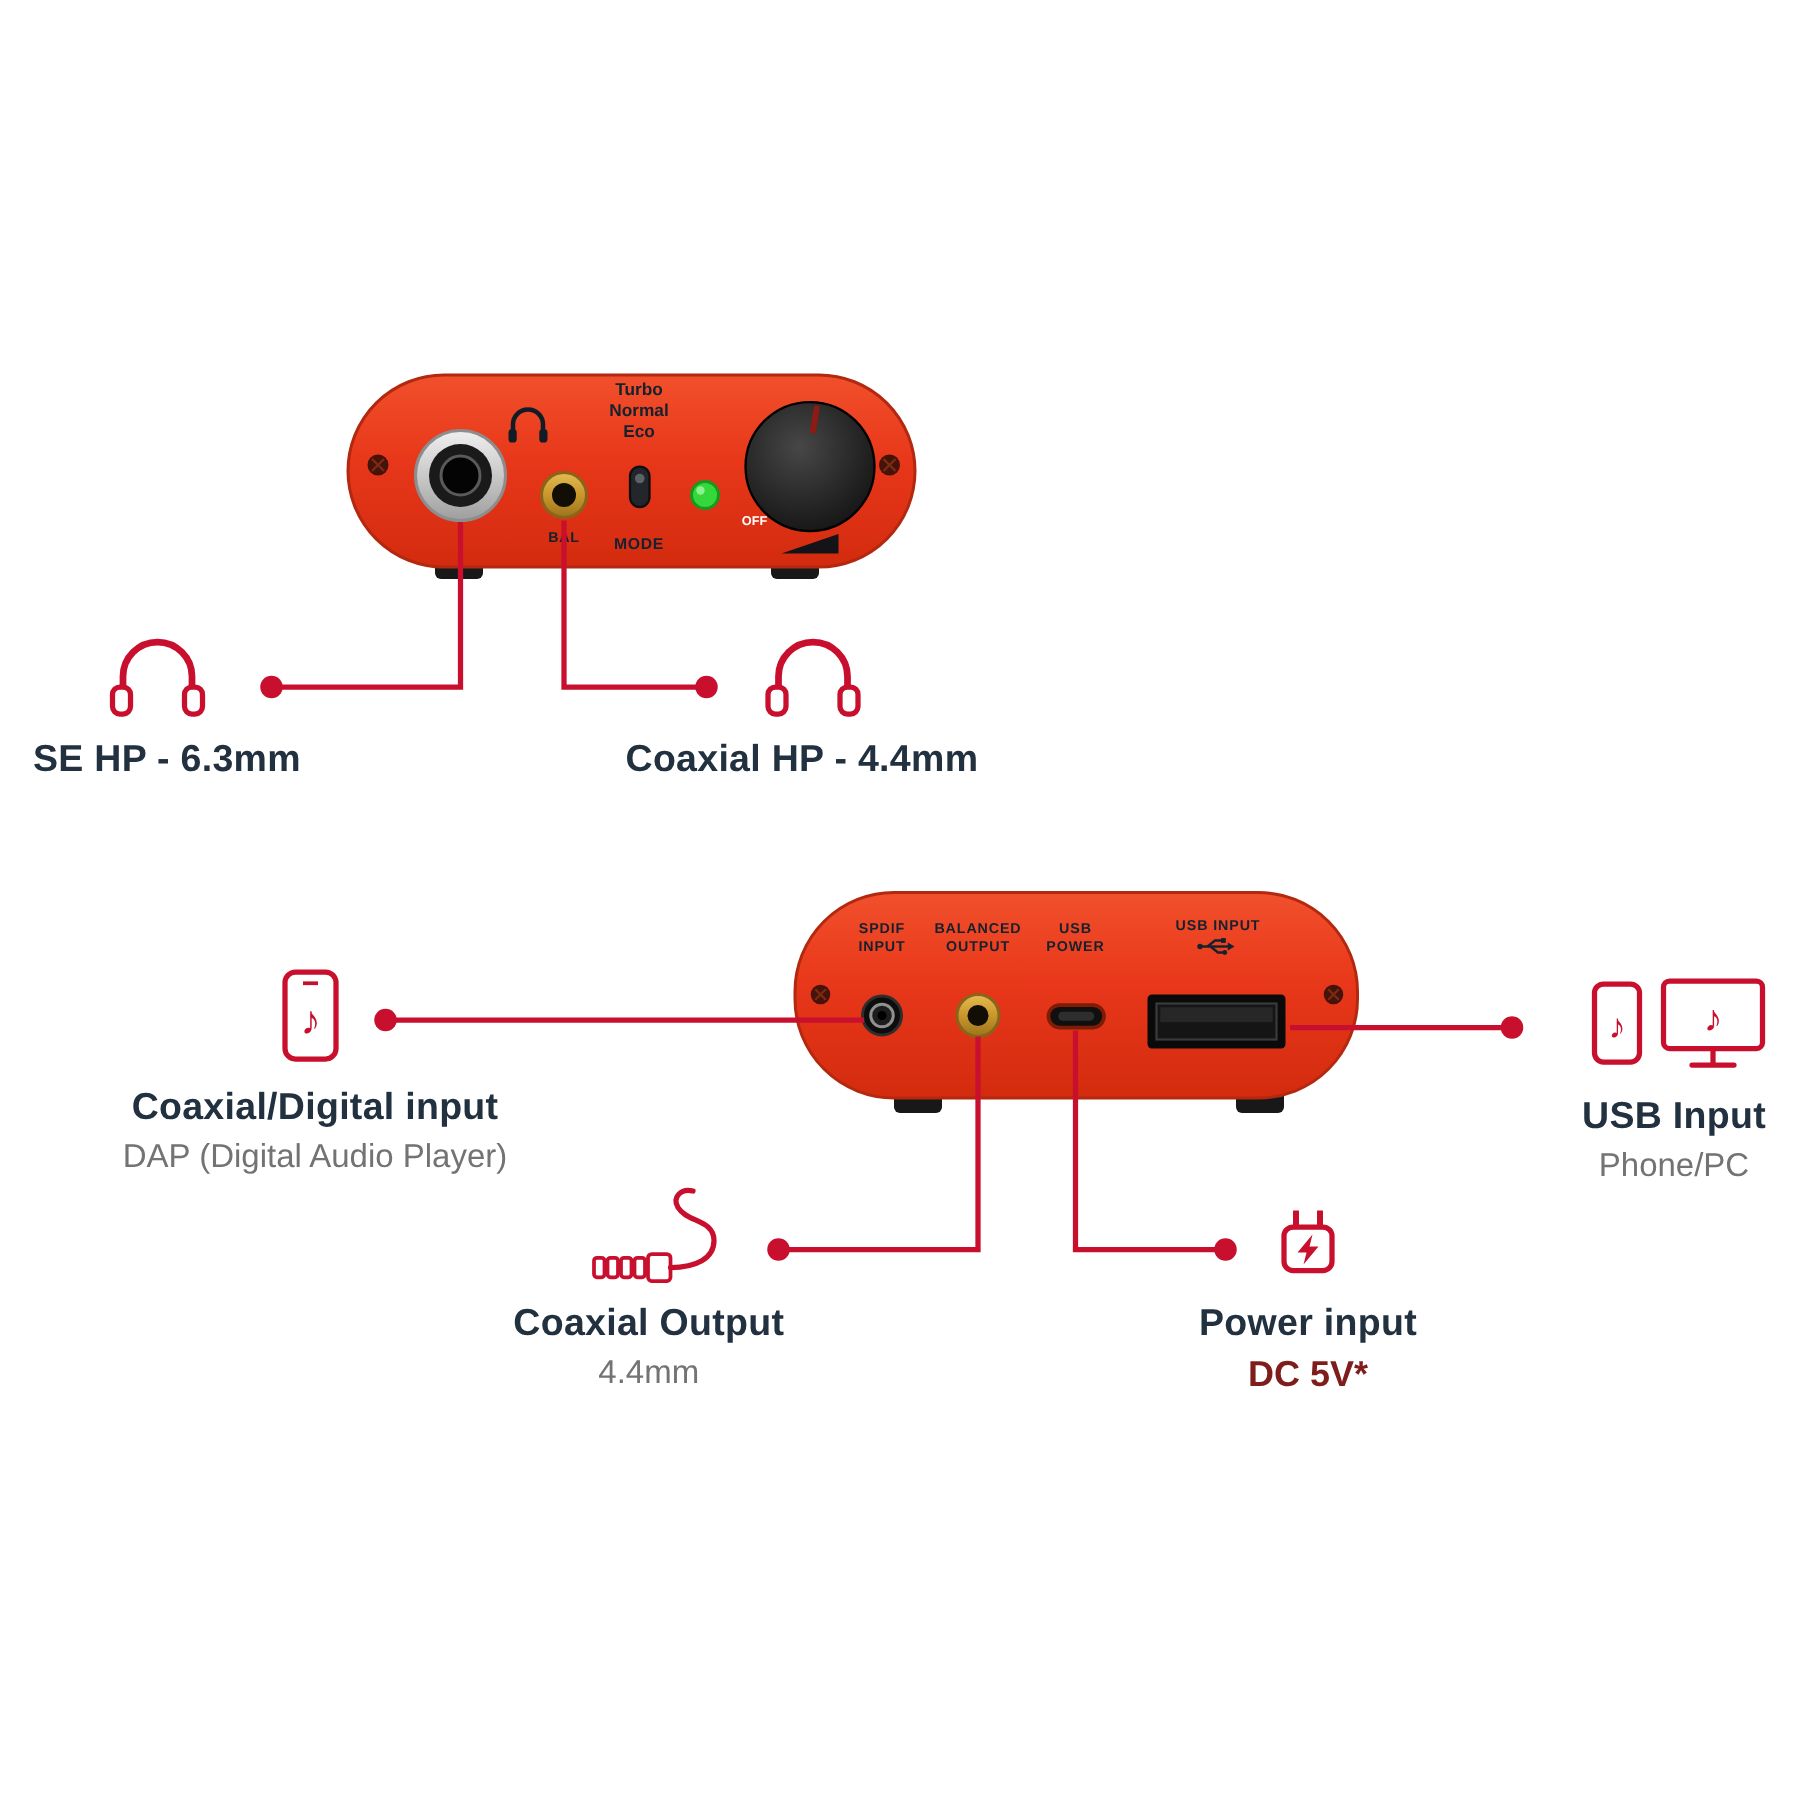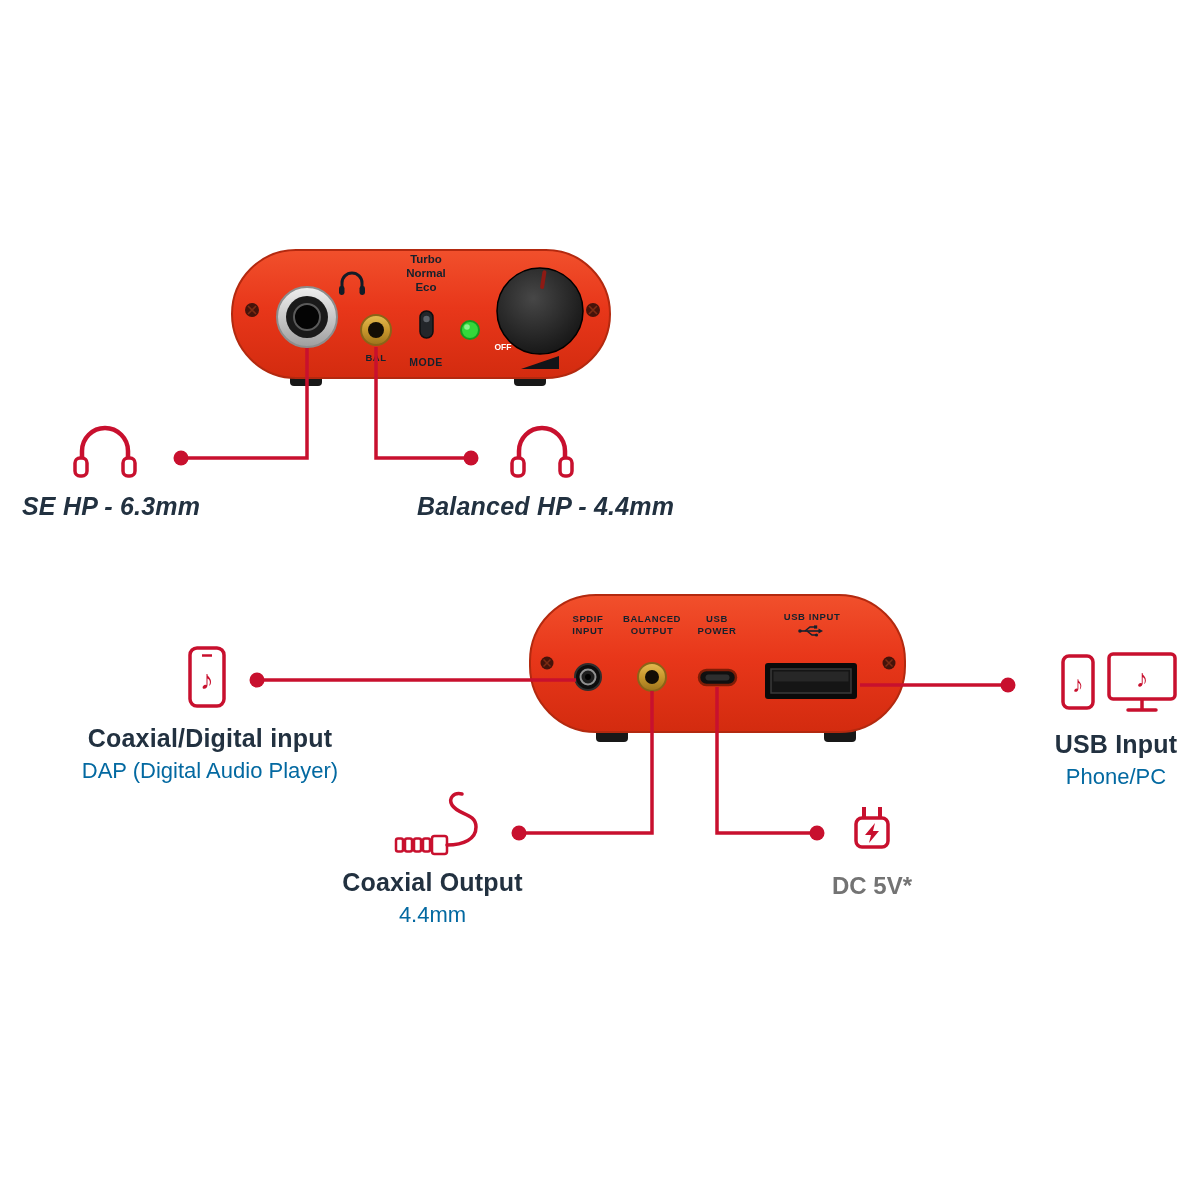--- a/index.html
+++ b/index.html
@@ -1,24 +1,24 @@
 <!DOCTYPE html>
 <html><head>
 <meta charset="utf-8">
 <style>
   * { margin:0; padding:0; box-sizing:border-box; }
   html,body { background:#ffffff; }
   body { font-family:"Liberation Sans", "DejaVu Sans", sans-serif; }
   .canvas { position:relative; width:1200px; height:1200px; background:#ffffff; overflow:hidden; }
   .layer { position:absolute; left:0; top:0; width:1200px; height:1200px; }
   .label-block { position:absolute; text-align:center; }
-  .label-block.left-align { text-align:left;font-style:italic; }
+  .label-block.left-align { text-align:left; }
   .callout-label { font-size:25px; font-weight:700; color:#223140; line-height:1.25; letter-spacing:0.2px; }
-  .callout-sub { font-size:22px; font-weight:400; color:#0369a1; line-height:1.3; margin-top:3px; }
-  .callout-sub.strong { font-weight:700; color:#737373; font-size:24px; }
+  .callout-sub { font-size:22px; font-weight:400; color:#737373; line-height:1.3; margin-top:3px; }
+  .callout-sub.strong { font-weight:700; color:#7f1d1d; font-size:24px; }
   svg text { font-family:"Liberation Sans", "DejaVu Sans", sans-serif; }
   .panel-label { font-weight:700; fill:#15212d; }
   .note-glyph { font-weight:700; fill:#c8102e; }
 </style>
 </head>
 <body>
 
 <div class="canvas">
 
   <svg class="layer" viewBox="0 0 1200 1200">
@@ -217,34 +217,35 @@
       <line x1="-14" y1="31" x2="14" y2="31" stroke-width="3.5" stroke-linecap="round"></line>
       <text x="0" y="8" font-size="25" text-anchor="middle" class="note-glyph" stroke="none">♪</text>
     </g>
   </svg>
 
   <div class="label-block left-align" style="left:22px; top:491px;">
     <div class="callout-label">SE HP - 6.3mm</div>
   </div>
 
   <div class="label-block left-align" style="left:417px; top:491px;">
-    <div class="callout-label">Balanced HP - 4.4mm</div>
+    <div class="callout-label">Coaxial HP - 4.4mm</div>
   </div>
 
   <div class="label-block" style="left:35px; top:723px; width:350px;">
     <div class="callout-label">Coaxial/Digital input</div>
     <div class="callout-sub">DAP (Digital Audio Player)</div>
   </div>
 
   <div class="label-block" style="left:305px; top:867px; width:255px;">
     <div class="callout-label">Coaxial Output</div>
     <div class="callout-sub">4.4mm</div>
   </div>
 
   <div class="label-block" style="left:758px; top:867px; width:228px;">
+    <div class="callout-label">Power input</div>
     <div class="callout-sub strong">DC 5V*</div>
   </div>
 
   <div class="label-block" style="left:1030px; top:729px; width:172px;">
     <div class="callout-label">USB Input</div>
     <div class="callout-sub">Phone/PC</div>
   </div>
 
 </div>
 

